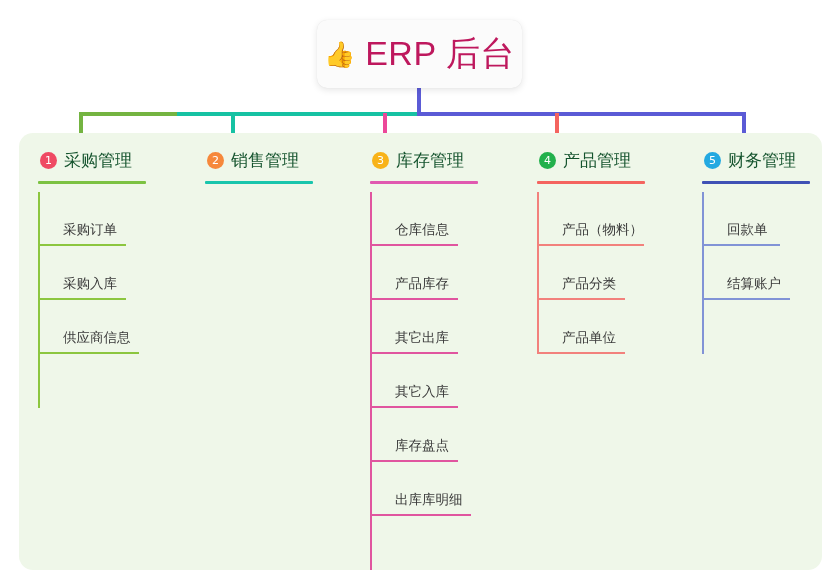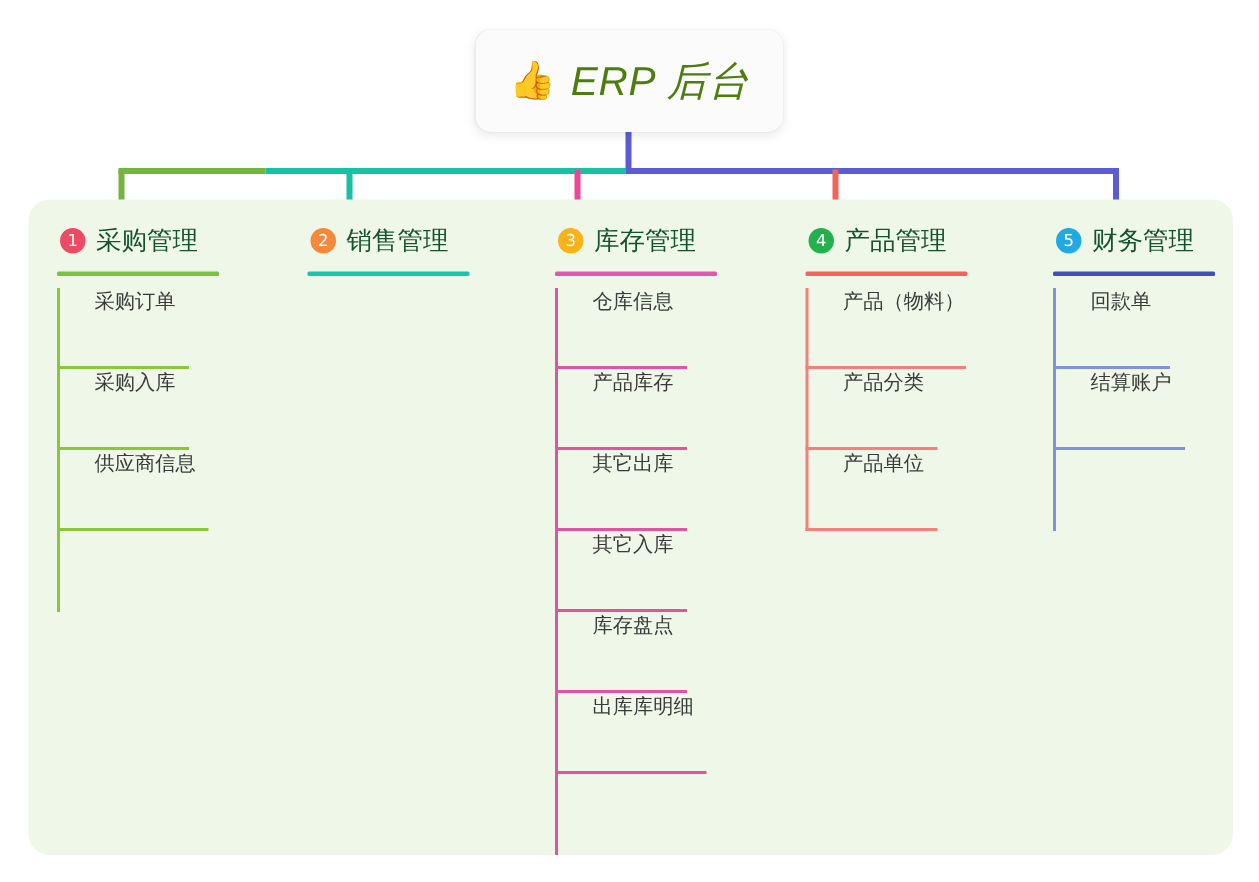--- a/index.html
+++ b/index.html
@@ -31,25 +31,24 @@
     justify-content: center;
     gap: 10px;
     box-sizing: border-box;
   }
   #root-node .thumb {
     font-size: 25px;
     line-height: 1;
     display: inline-block;
   }
   #root-node .root-title {
-    font-size: 27px;
-    color: #4d7c0f;
+    font-size: 34px;
+    color: #be185d;
     letter-spacing: 0.5px;
     white-space: nowrap;
-    font-style: italic;
   }
 
   
   .line { position: absolute; }
 
   
   #trunk {
     left: 417px;
     top: 88px;
     width: 4px;
@@ -126,20 +125,21 @@
   }
   .items {
     position: relative;
     padding-left: 0;
   }
   .item {
     position: relative;
     height: 54px;
     box-sizing: border-box;
     display: flex;
+    align-items: flex-end;
     padding-left: 25px;
     padding-bottom: 4px;
   }
   .item-label {
     font-size: 13.5px;
     color: #3a3a3a;
     white-space: nowrap;
     padding-bottom: 3px;
   }
   .item-rule {

